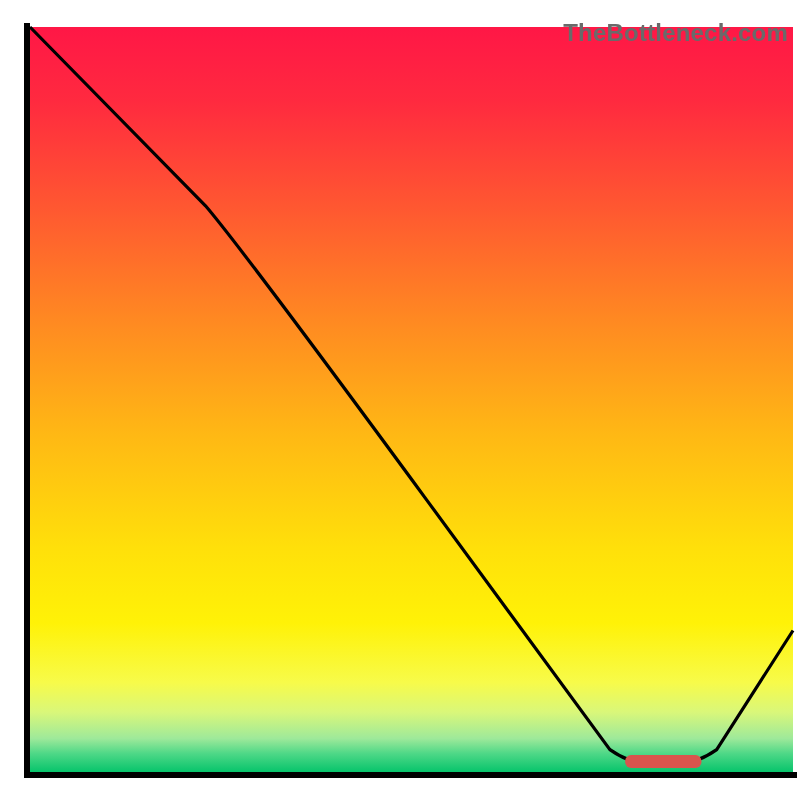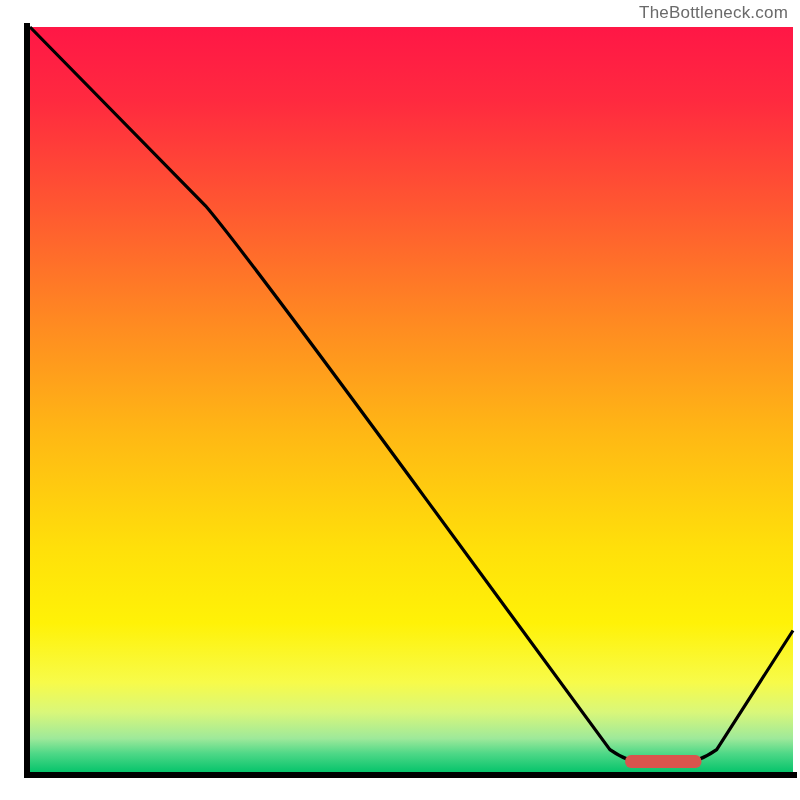--- a/index.html
+++ b/index.html
@@ -14,24 +14,24 @@
   .canvas-wrap {
     position: relative;
     width: 800px;
     height: 800px;
   }
   svg {
     display: block;
   }
   .watermark {
     position: absolute;
-    top: 3px;
+    top: 19px;
     right: 12px;
-    font-size: 17px;
-    font-weight: 400;
+    font-size: 24px;
+    font-weight: 700;
     color: #6a6a6a;
     letter-spacing: 0.2px;
     user-select: none;
   }
 </style>
 </head>
 <body>
 
 <div class="canvas-wrap">
   <div class="watermark">TheBottleneck.com</div>

